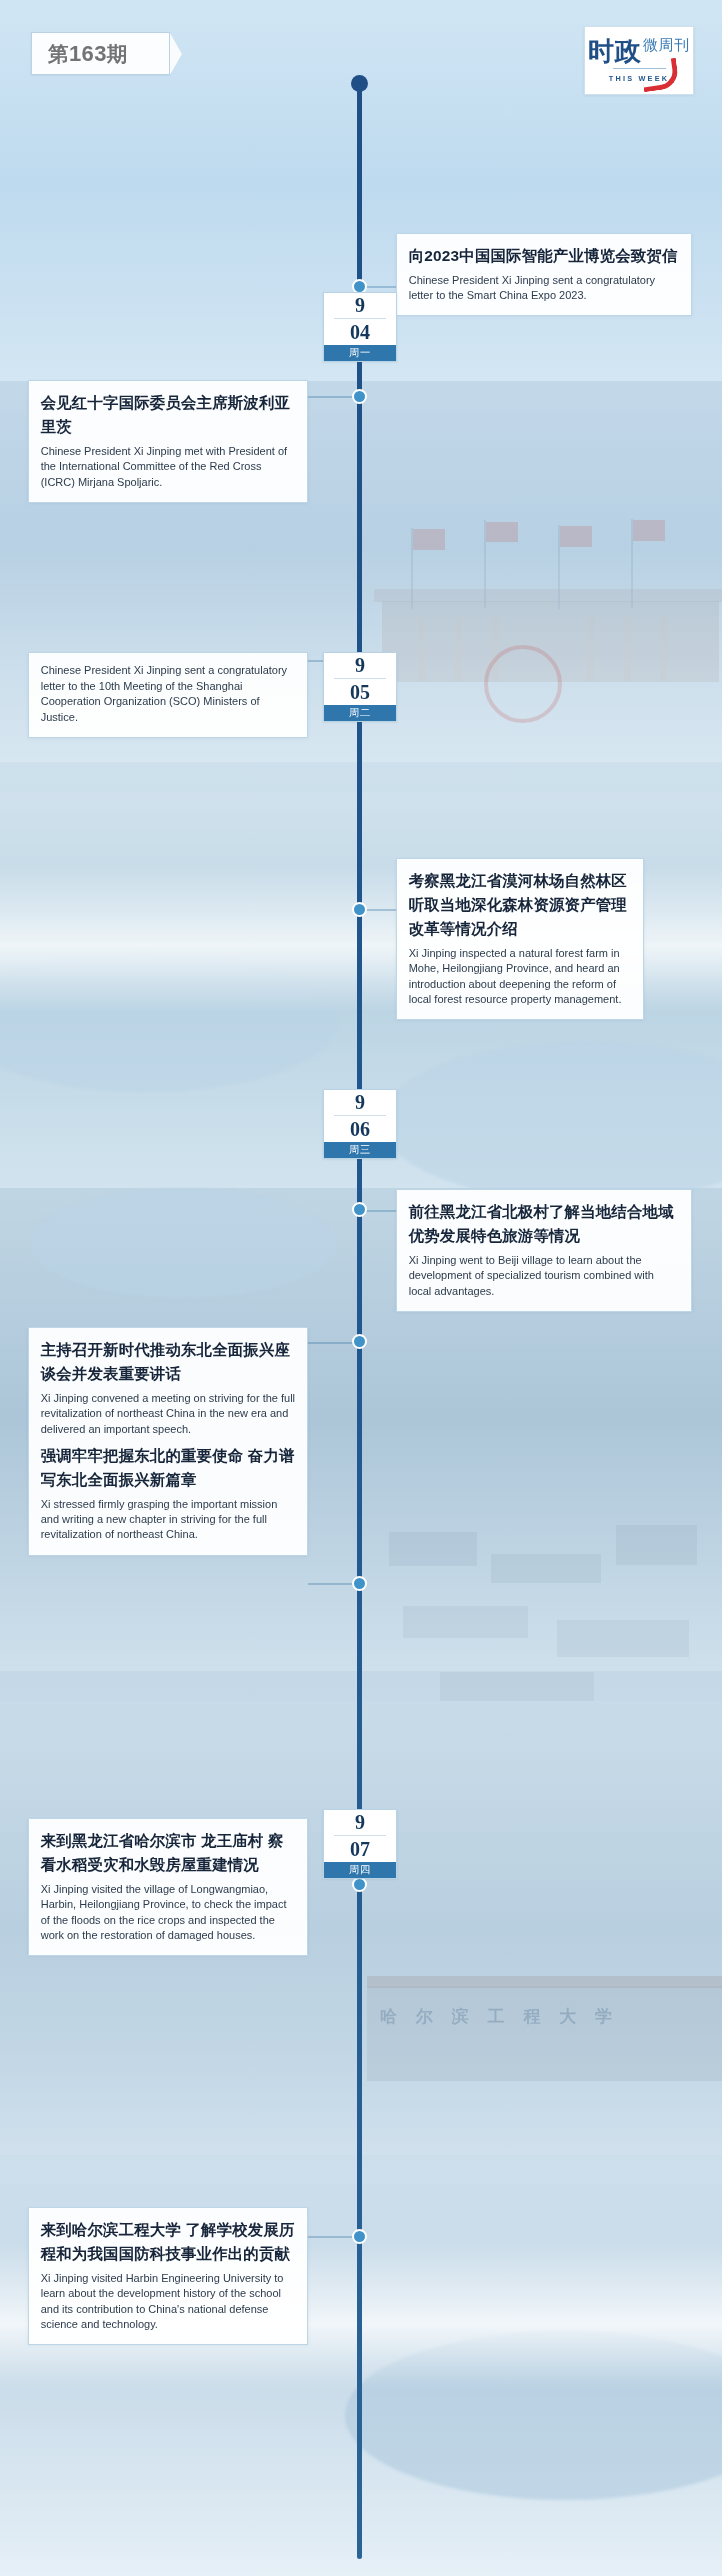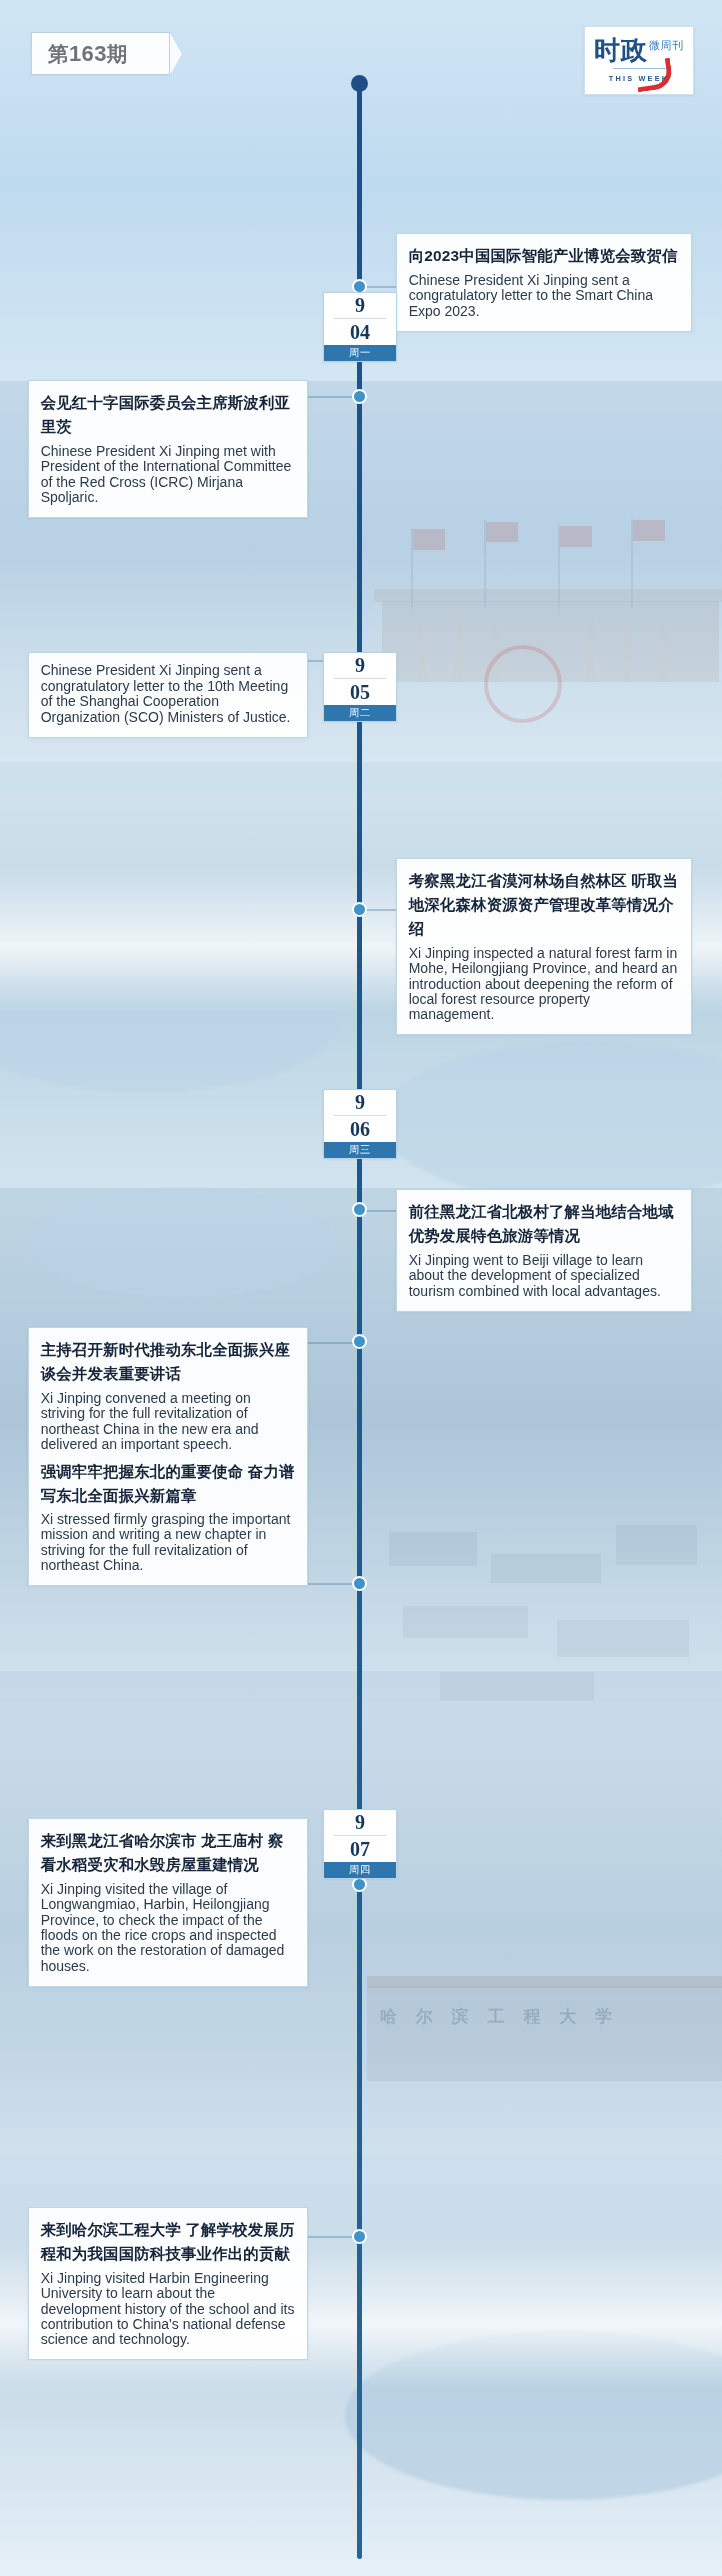--- a/index.html
+++ b/index.html
@@ -128,21 +128,21 @@
   .logo .cn {
     font-family: "Liberation Serif", "DejaVu Serif", serif;
     font-size: 26px;
     font-weight: 700;
     color: #1f4f86;
     letter-spacing: 0.7px;
     line-height: 1;
     position: relative;
   }
   .logo .cn .small {
-    font-size: 11px;
+    font-size: 15px;
     font-weight: 400;
     vertical-align: super;
     color: #3b7bb5;
     margin-left: 1.5px;
   }
   .logo .swoosh {
     position:absolute;
     right: 11.7px; top: 22px;
     width: 31px; height: 25px;
     border-right: 5.1px solid #d8242a;
@@ -241,21 +241,21 @@
   .card .zh {
     font-size: 15.4px;
     line-height: 24px;
     font-weight: 700;
     color: #16253a;
     letter-spacing: 0.2px;
     margin: 0 0 4.4px 0;
   }
   .card .zh + .en { margin-top: 1.5px; }
   .card .en {
-    font-size: 14px;
+    font-size: 11px;
     line-height: 15.4px;
     color: #2c3b4c;
     margin: 0;
   }
   .card .zh.second { margin-top: 7.3px; }
 
   
   .connector {
     position:absolute;
     height: 1.5px;
@@ -385,21 +385,21 @@
     <p class="zh">会见红十字国际委员会主席斯波利亚里茨</p>
     <p class="en">Chinese President Xi Jinping met with President of the International Committee of the Red Cross (ICRC) Mirjana Spoljaric.</p>
   </div>
 
   <div class="connector" style="left:308px; top:660px; width:51px;"></div>
   <div class="card" style="left:28px; top:652px; width:280px;">
     <p class="en">Chinese President Xi Jinping sent a congratulatory letter to the 10th Meeting of the Shanghai Cooperation Organization (SCO) Ministers of Justice.</p>
   </div>
 
   <div class="connector" style="left:362px; top:909px; width:34px;"></div>
-  <div class="card" style="left:396px; top:858px; width:296px;">
+  <div class="card" style="left:396px; top:858px; width:248px;">
     <p class="zh">考察黑龙江省漠河林场自然林区 听取当地深化森林资源资产管理改革等情况介绍</p>
     <p class="en">Xi Jinping inspected a natural forest farm in Mohe, Heilongjiang Province, and heard an introduction about deepening the reform of local forest resource property management.</p>
   </div>
 
   <div class="connector" style="left:362px; top:1210px; width:34px;"></div>
   <div class="card" style="left:396px; top:1189px; width:296px;">
     <p class="zh">前往黑龙江省北极村了解当地结合地域优势发展特色旅游等情况</p>
     <p class="en">Xi Jinping went to Beiji village to learn about the development of specialized tourism combined with local advantages.</p>
   </div>
 

